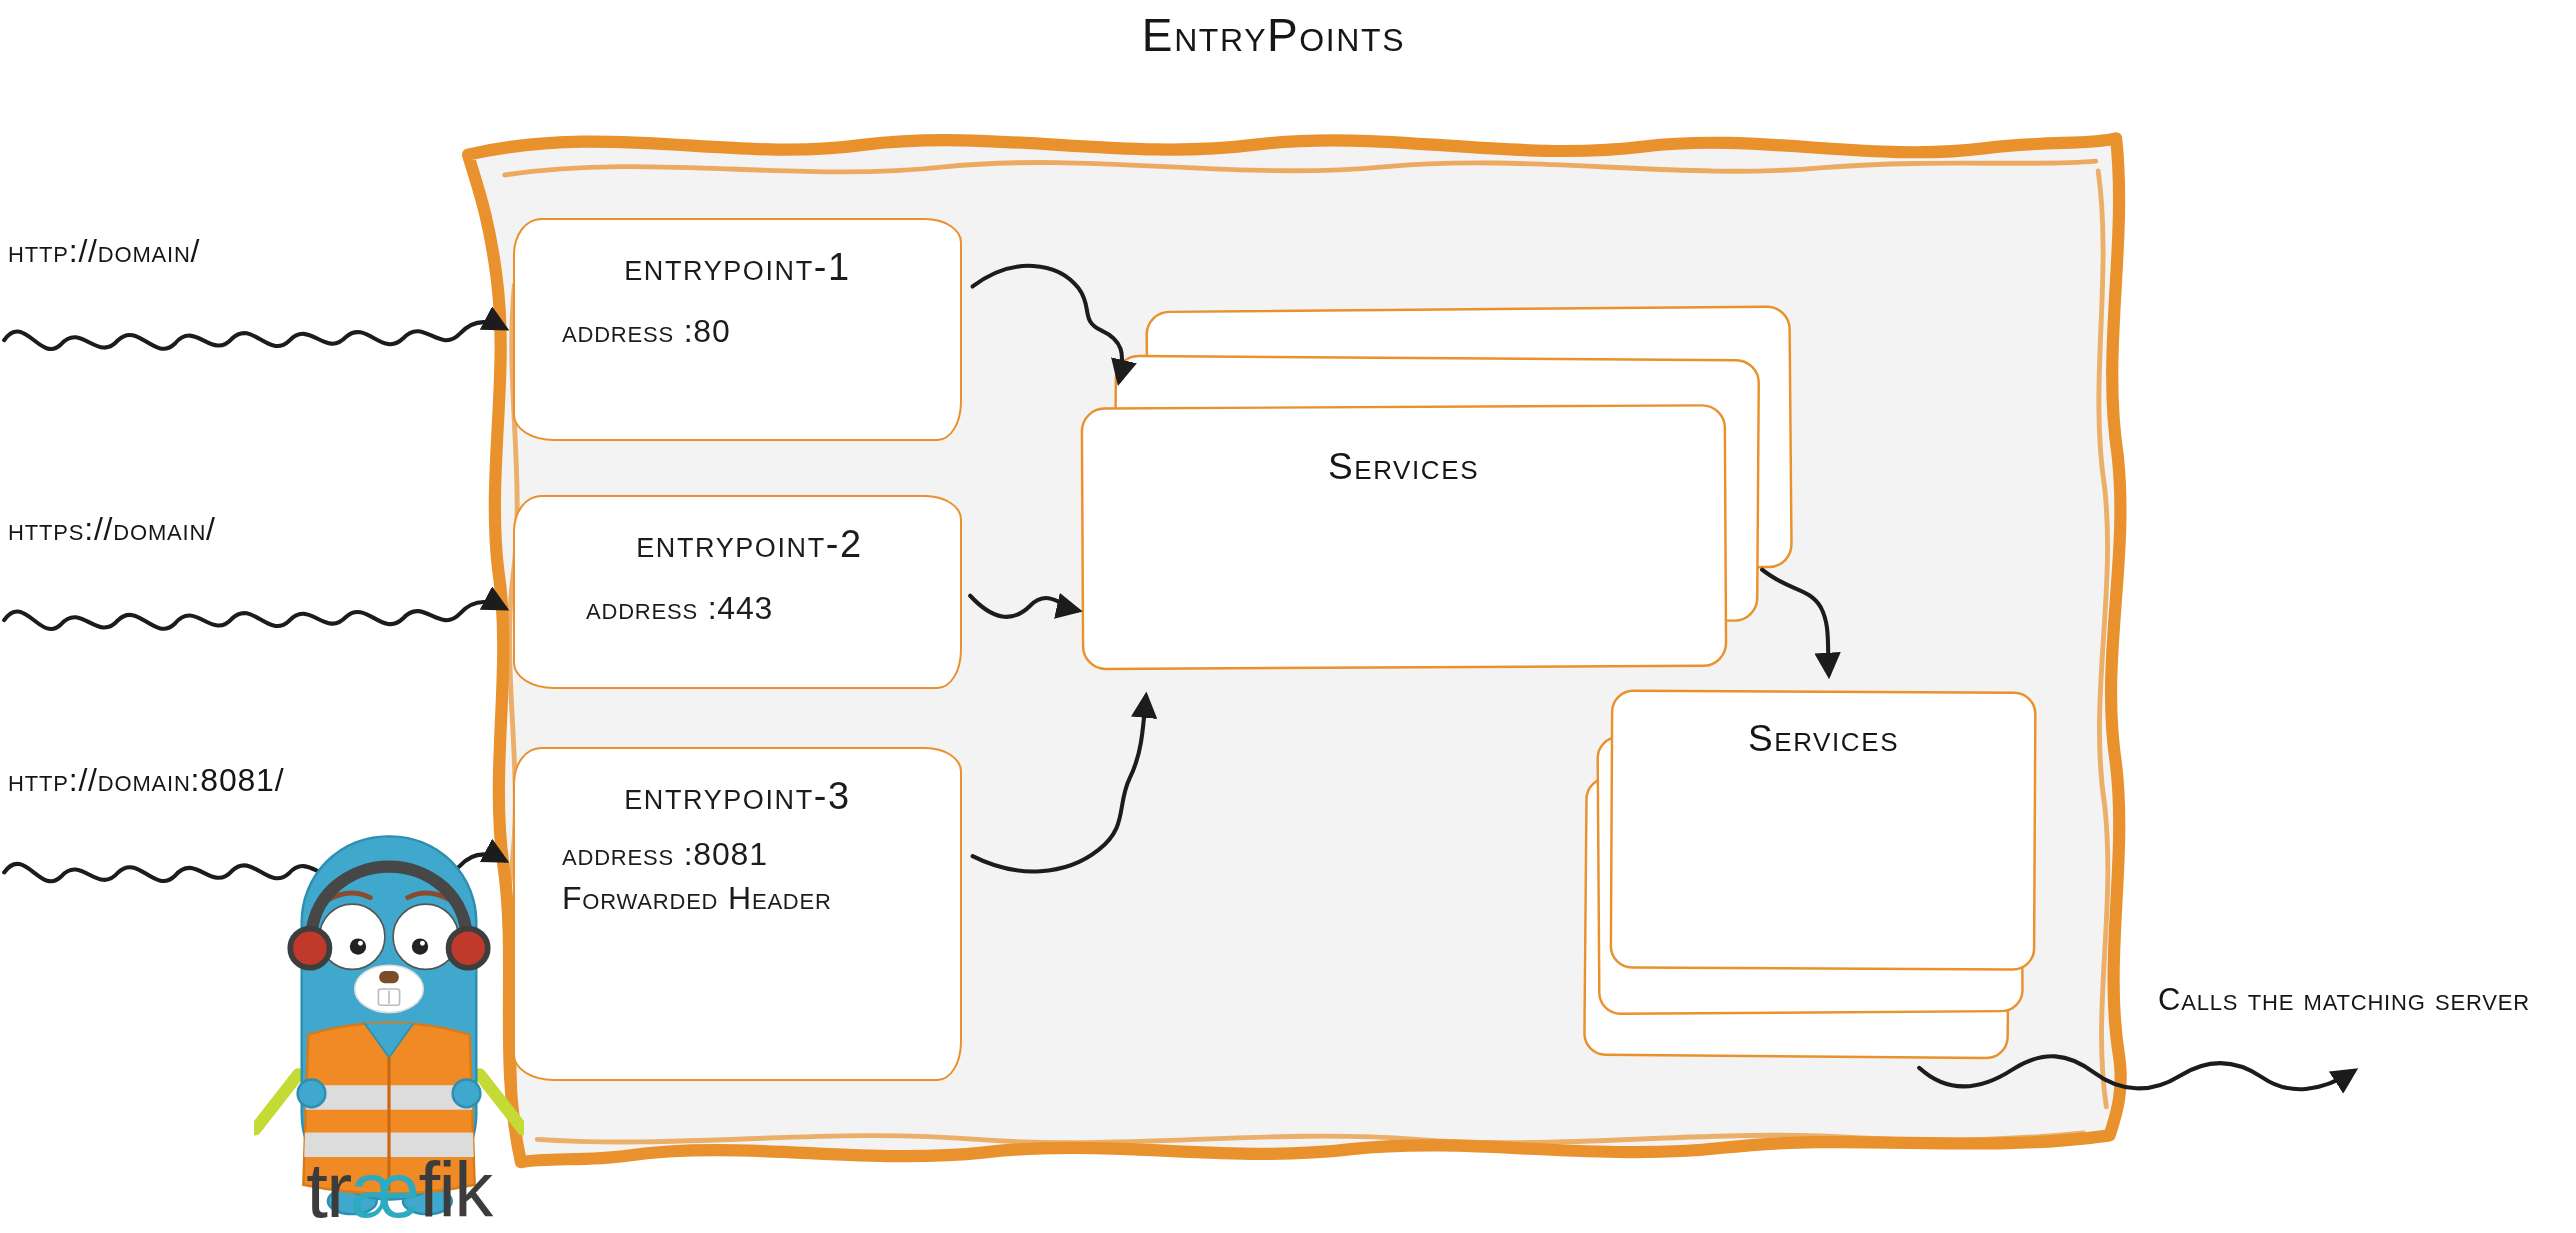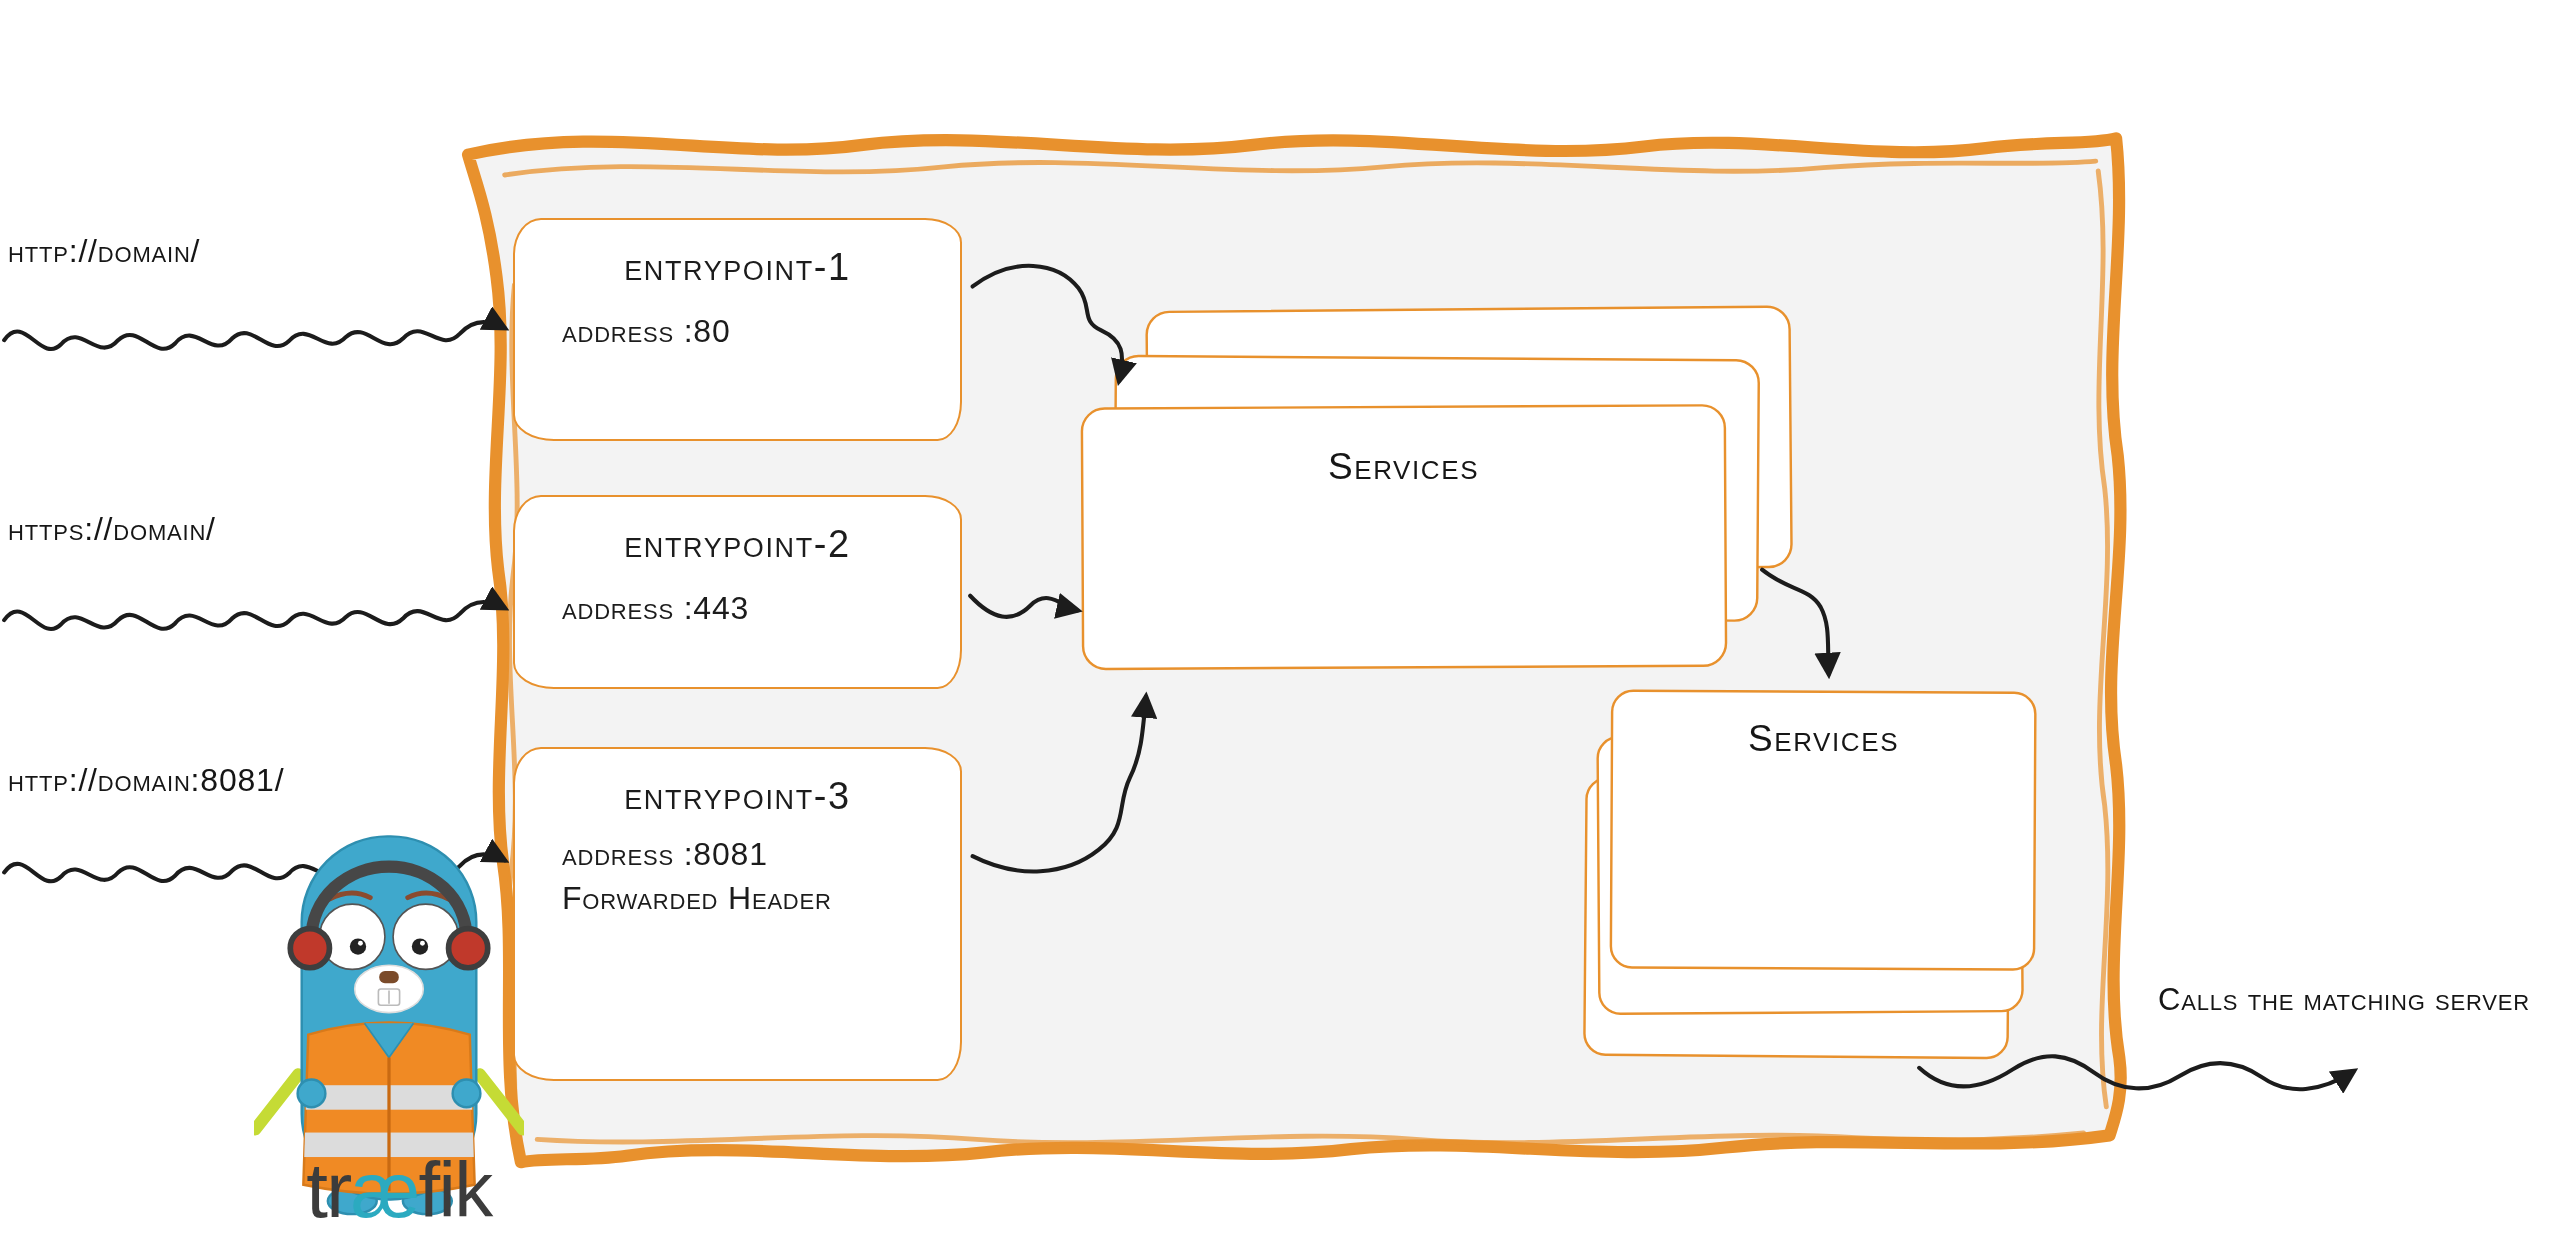--- a/index.html
+++ b/index.html
@@ -29,21 +29,21 @@
 
   .ep-box {
     position:absolute; left:513px; width:449px;
     background:#ffffff;
     border:2.4px solid #E8912D;
     border-radius: 28px 37px 24.4px 41px / 36px 24.4px 39px 26px;
     box-sizing:border-box;
     z-index:2;
   }
   #ep1 { top:218px; height:223px; }
-  #ep2 { top:495px; height:194px; }
+  #ep2 { top:495px; height:194px;padding-left:24px; }
   #ep3 { top:747px; height:334px; }
   .ep-name {
     margin-top:26px;
     text-align:center;
     font-size:38px; font-variant:small-caps; letter-spacing:1.6px;
   }
   .ep-sub {
     margin:24.4px 0 0 47px;
     font-size:32px; font-variant:small-caps; letter-spacing:0.8px;
   }
@@ -131,20 +131,21 @@
       <path marker-end="url(#arrowhead)" d="M 5 762 c 25 -35 45 30 70 5 c 25 -28 45 24 70 -5 c 25 -24 45 28 70 4 c 25 -30 45 22 70 -6 c 25 -24 45 26 70 3 c 25 -28 45 22 70 -5 c 25 -22 45 26 70 2 c 25 -28 45 20 70 -6 c 18 -20 38 -16 55 -7"></path>
       <path marker-end="url(#arrowhead)" d="M 5 1072 c 25 -35 45 30 70 5 c 25 -28 45 24 70 -5 c 25 -24 45 28 70 4 c 25 -30 45 22 70 -6 c 25 -24 45 26 70 3 c 25 -28 45 22 70 -5 c 25 -22 45 26 70 2 c 25 -28 45 20 70 -6 c 18 -20 38 -16 55 -7"></path>
       <path marker-end="url(#arrowhead)" d="M 1195 352 c 50 -38 105 -30 130 2 c 18 24 2 40 28 52 c 26 12 30 28 22 62"></path>
       <path marker-end="url(#arrowhead)" d="M 1192 732 c 28 30 52 34 74 12 c 22 -22 40 2 58 6"></path>
       <path marker-end="url(#arrowhead)" d="M 1195 1052 c 55 28 115 24 155 -8 c 36 -28 22 -55 38 -88 c 14 -28 16 -55 20 -100"></path>
       <path marker-end="url(#arrowhead)" d="M 2165 700 c 32 26 58 22 72 46 c 12 22 8 48 10 82"></path>
       <path marker-end="url(#arrowhead)" d="M 2358 1312 c 35 32 75 28 115 2 c 38 -24 68 -20 100 4 c 32 24 70 26 105 4 c 35 -22 70 -20 102 2 c 32 22 72 18 112 -8"></path>
     </g>
   </svg>
 
+  <div class="title">EntryPoints</div>
 
   <div class="url" id="url1">http://domain/</div>
   <div class="url" id="url2">https://domain/</div>
   <div class="url" id="url3">http://domain:8081/</div>
 
   <div class="ep-box" id="ep1">
     <div class="ep-name">entrypoint-1</div>
     <div class="ep-sub">address :80</div>
   </div>
 

